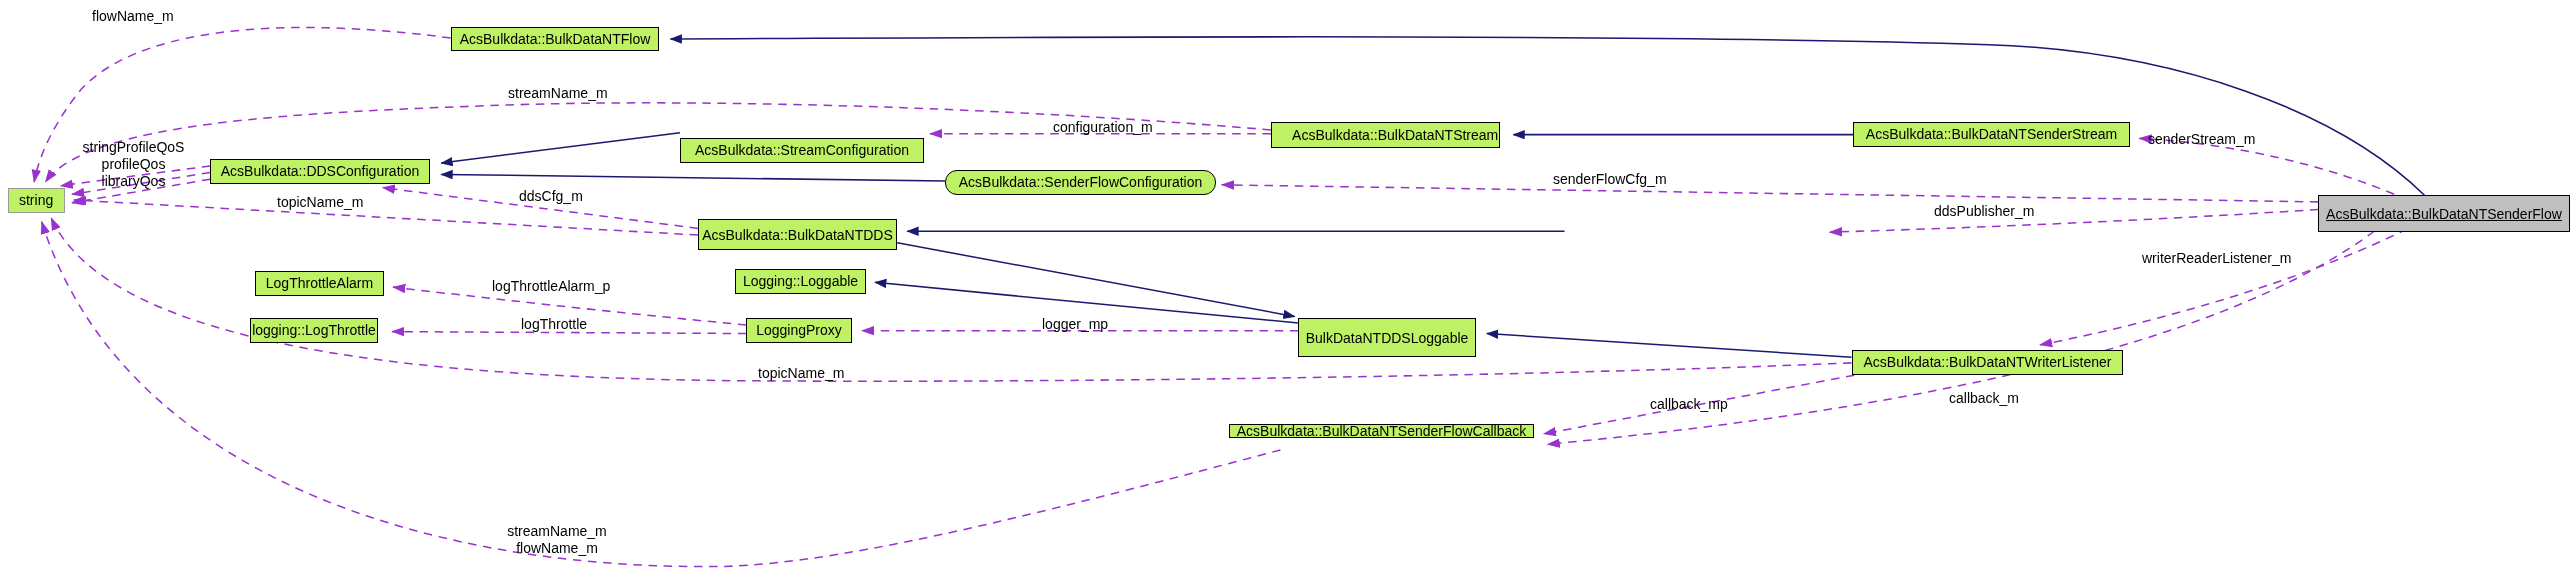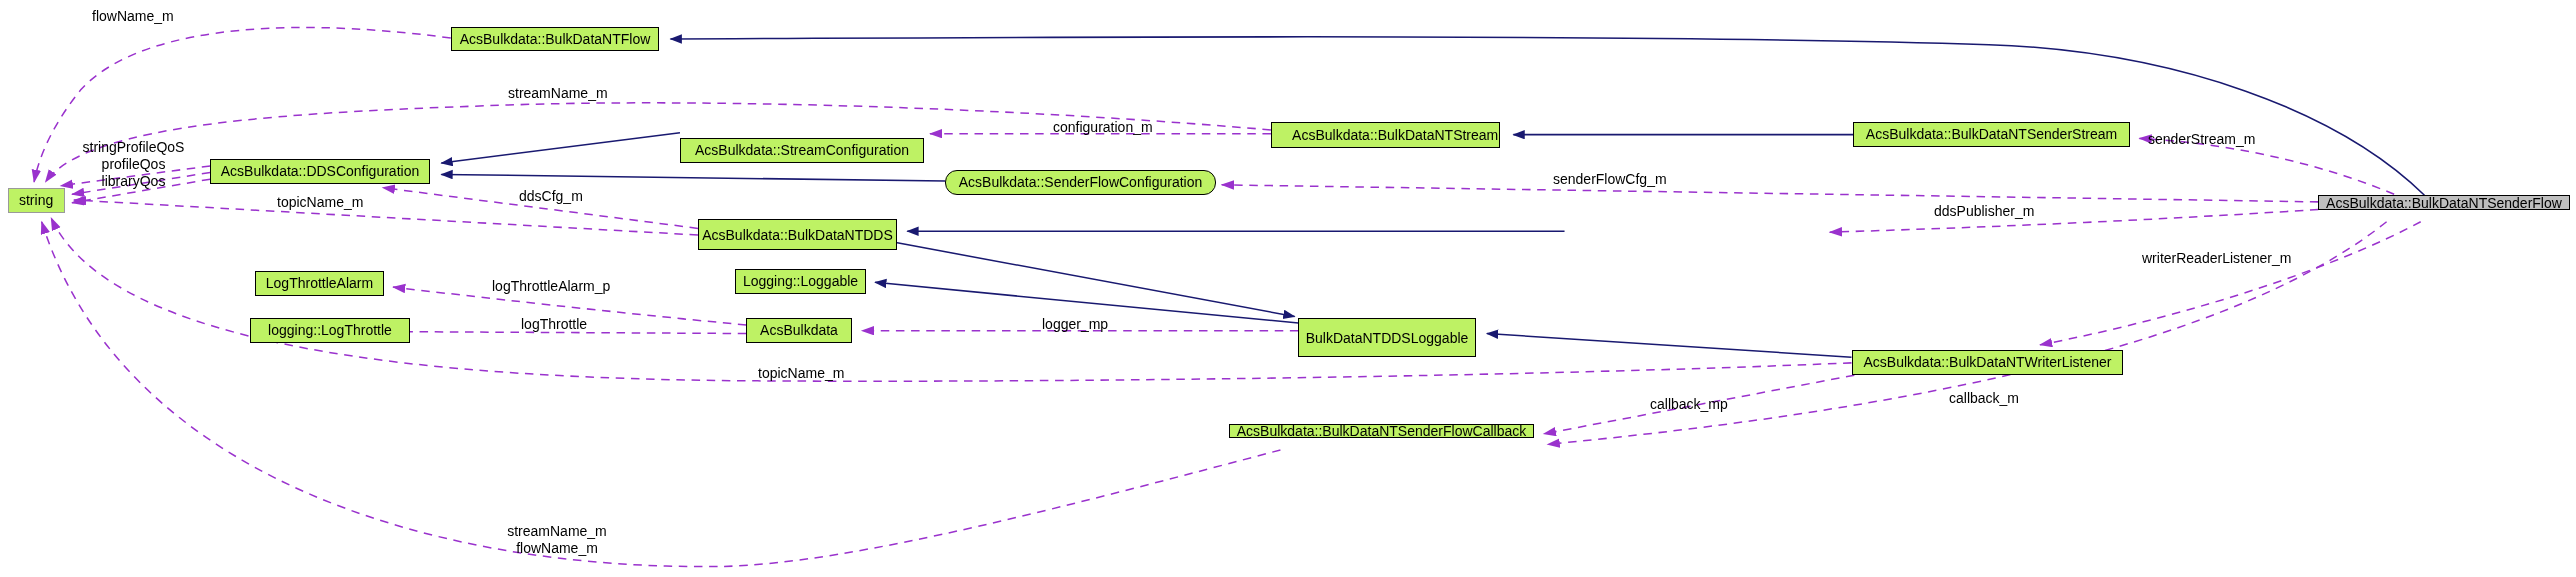--- a/index.html
+++ b/index.html
@@ -84,25 +84,25 @@
   </svg>
 
   <div class="node" style="left:451px;top:26.5px;width:208px;height:24.6px;">AcsBulkdata::BulkDataNTFlow</div>
   <div class="node ext" style="left:7.6px;top:188px;width:57px;height:24.6px;">string</div>
   <div class="node" style="left:210px;top:159px;width:220px;height:24.6px;">AcsBulkdata::DDSConfiguration</div>
   <div class="node" style="left:680px;top:122px;width:244px;height:24.6px;margin-top:16px;">AcsBulkdata::StreamConfiguration</div>
   <div class="node" style="left:1271px;top:122px;width:229px;height:26px;padding-left:25px;">AcsBulkdata::BulkDataNTStream</div>
   <div class="node" style="left:1853px;top:122px;width:277px;height:24.6px;">AcsBulkdata::BulkDataNTSenderStream</div>
   <div class="node" style="left:945px;top:170px;width:271px;height:24.6px;border-radius:12px;">AcsBulkdata::SenderFlowConfiguration</div>
   <div class="node" style="left:698px;top:219px;width:199px;height:31px;">AcsBulkdata::BulkDataNTDDS</div>
-  <div class="node hl" style="left:2318px;top:195px;width:252px;height:15px;">AcsBulkdata::BulkDataNTSenderFlow</div>
+  <div class="node hl" style="left:2318px;top:195px;width:252px;height:37px;text-decoration:underline;">AcsBulkdata::BulkDataNTSenderFlow</div>
   <div class="node" style="left:255px;top:271px;width:129px;height:24.6px;">LogThrottleAlarm</div>
-  <div class="node" style="left:250px;top:318px;width:160px;height:24.6px;">logging::LogThrottle</div>
+  <div class="node" style="left:250px;top:318px;width:128px;height:24.6px;">logging::LogThrottle</div>
   <div class="node" style="left:735px;top:269px;width:131px;height:24.6px;">Logging::Loggable</div>
-  <div class="node" style="left:746px;top:318px;width:106px;height:24.6px;">AcsBulkdata</div>
+  <div class="node" style="left:746px;top:318px;width:106px;height:24.6px;">LoggingProxy</div>
   <div class="node" style="left:1298px;top:318px;width:178px;height:39px;">BulkDataNTDDSLoggable</div>
   <div class="node" style="left:1852px;top:350px;width:271px;height:24.6px;">AcsBulkdata::BulkDataNTWriterListener</div>
   <div class="node" style="left:1229px;top:424px;width:305px;height:14px;">AcsBulkdata::BulkDataNTSenderFlowCallback</div>
 
   <div class="elabel" style="left:92px;top:7.6px;">flowName_m</div>
   <div class="elabel" style="left:508px;top:85px;">streamName_m</div>
 
   <div class="elabel block" style="left:72px;top:139px;width:123px;">
     <span>stringProfileQoS</span><br>
     <span>profileQos</span><br>

